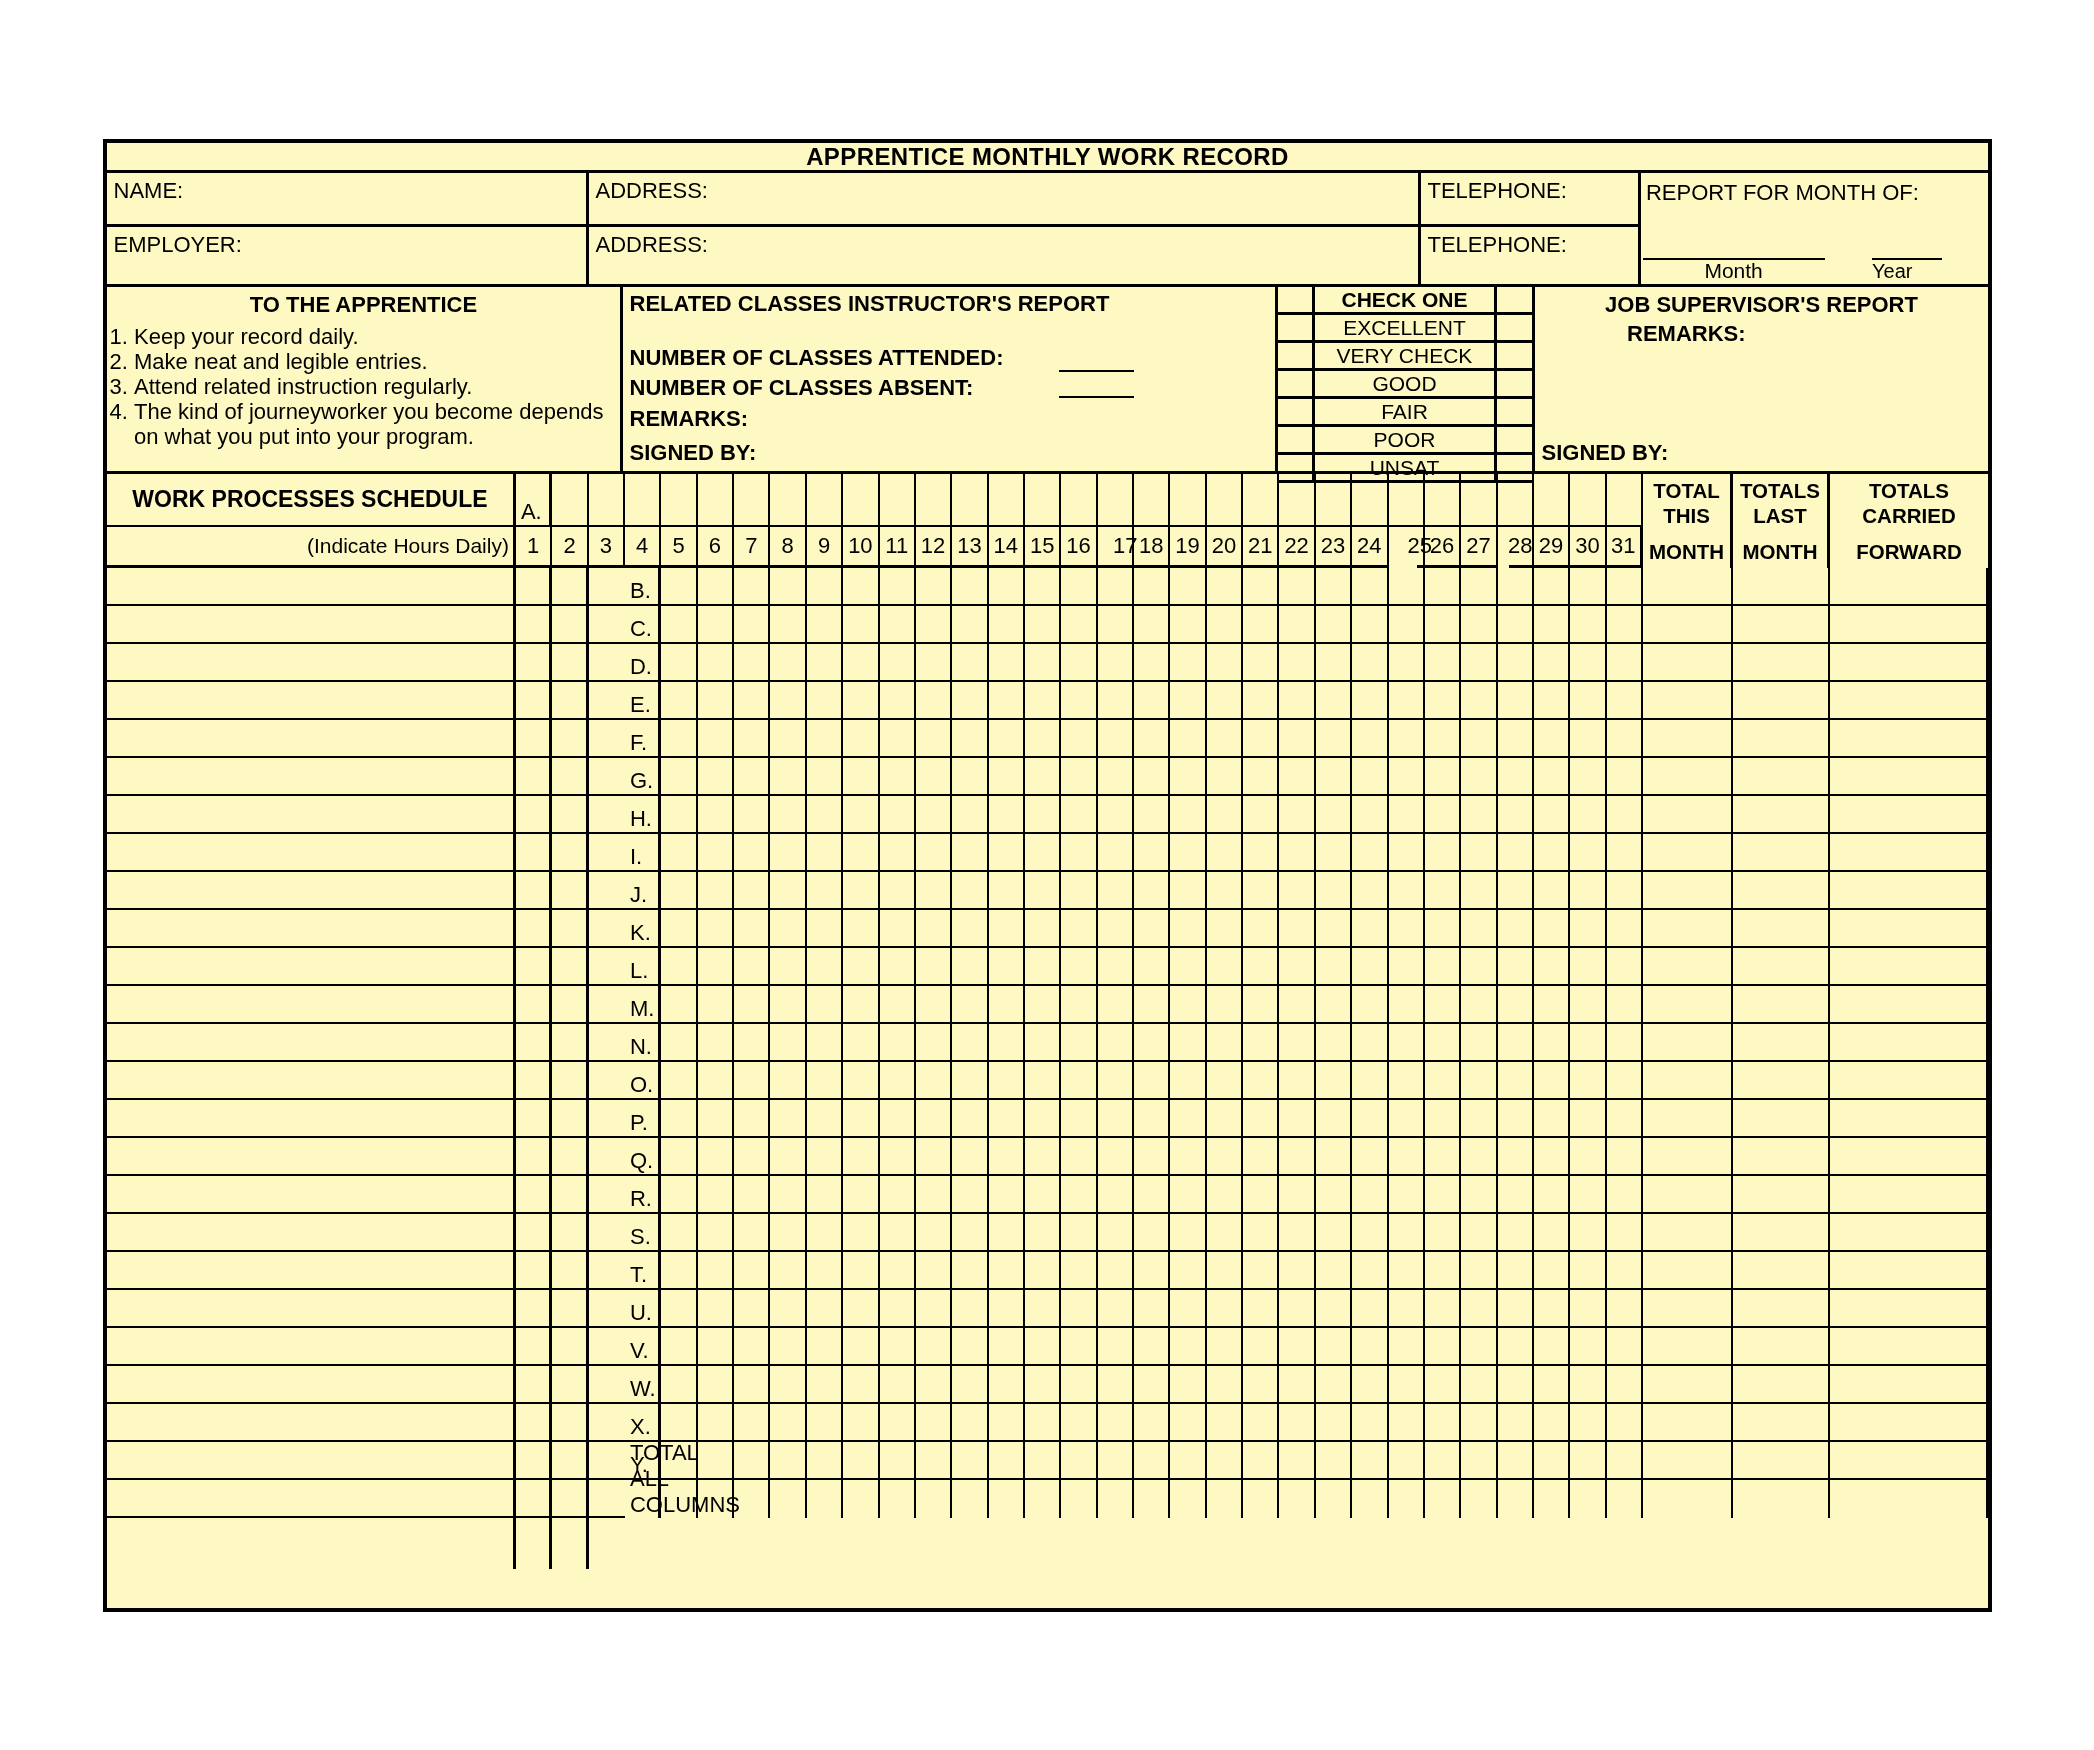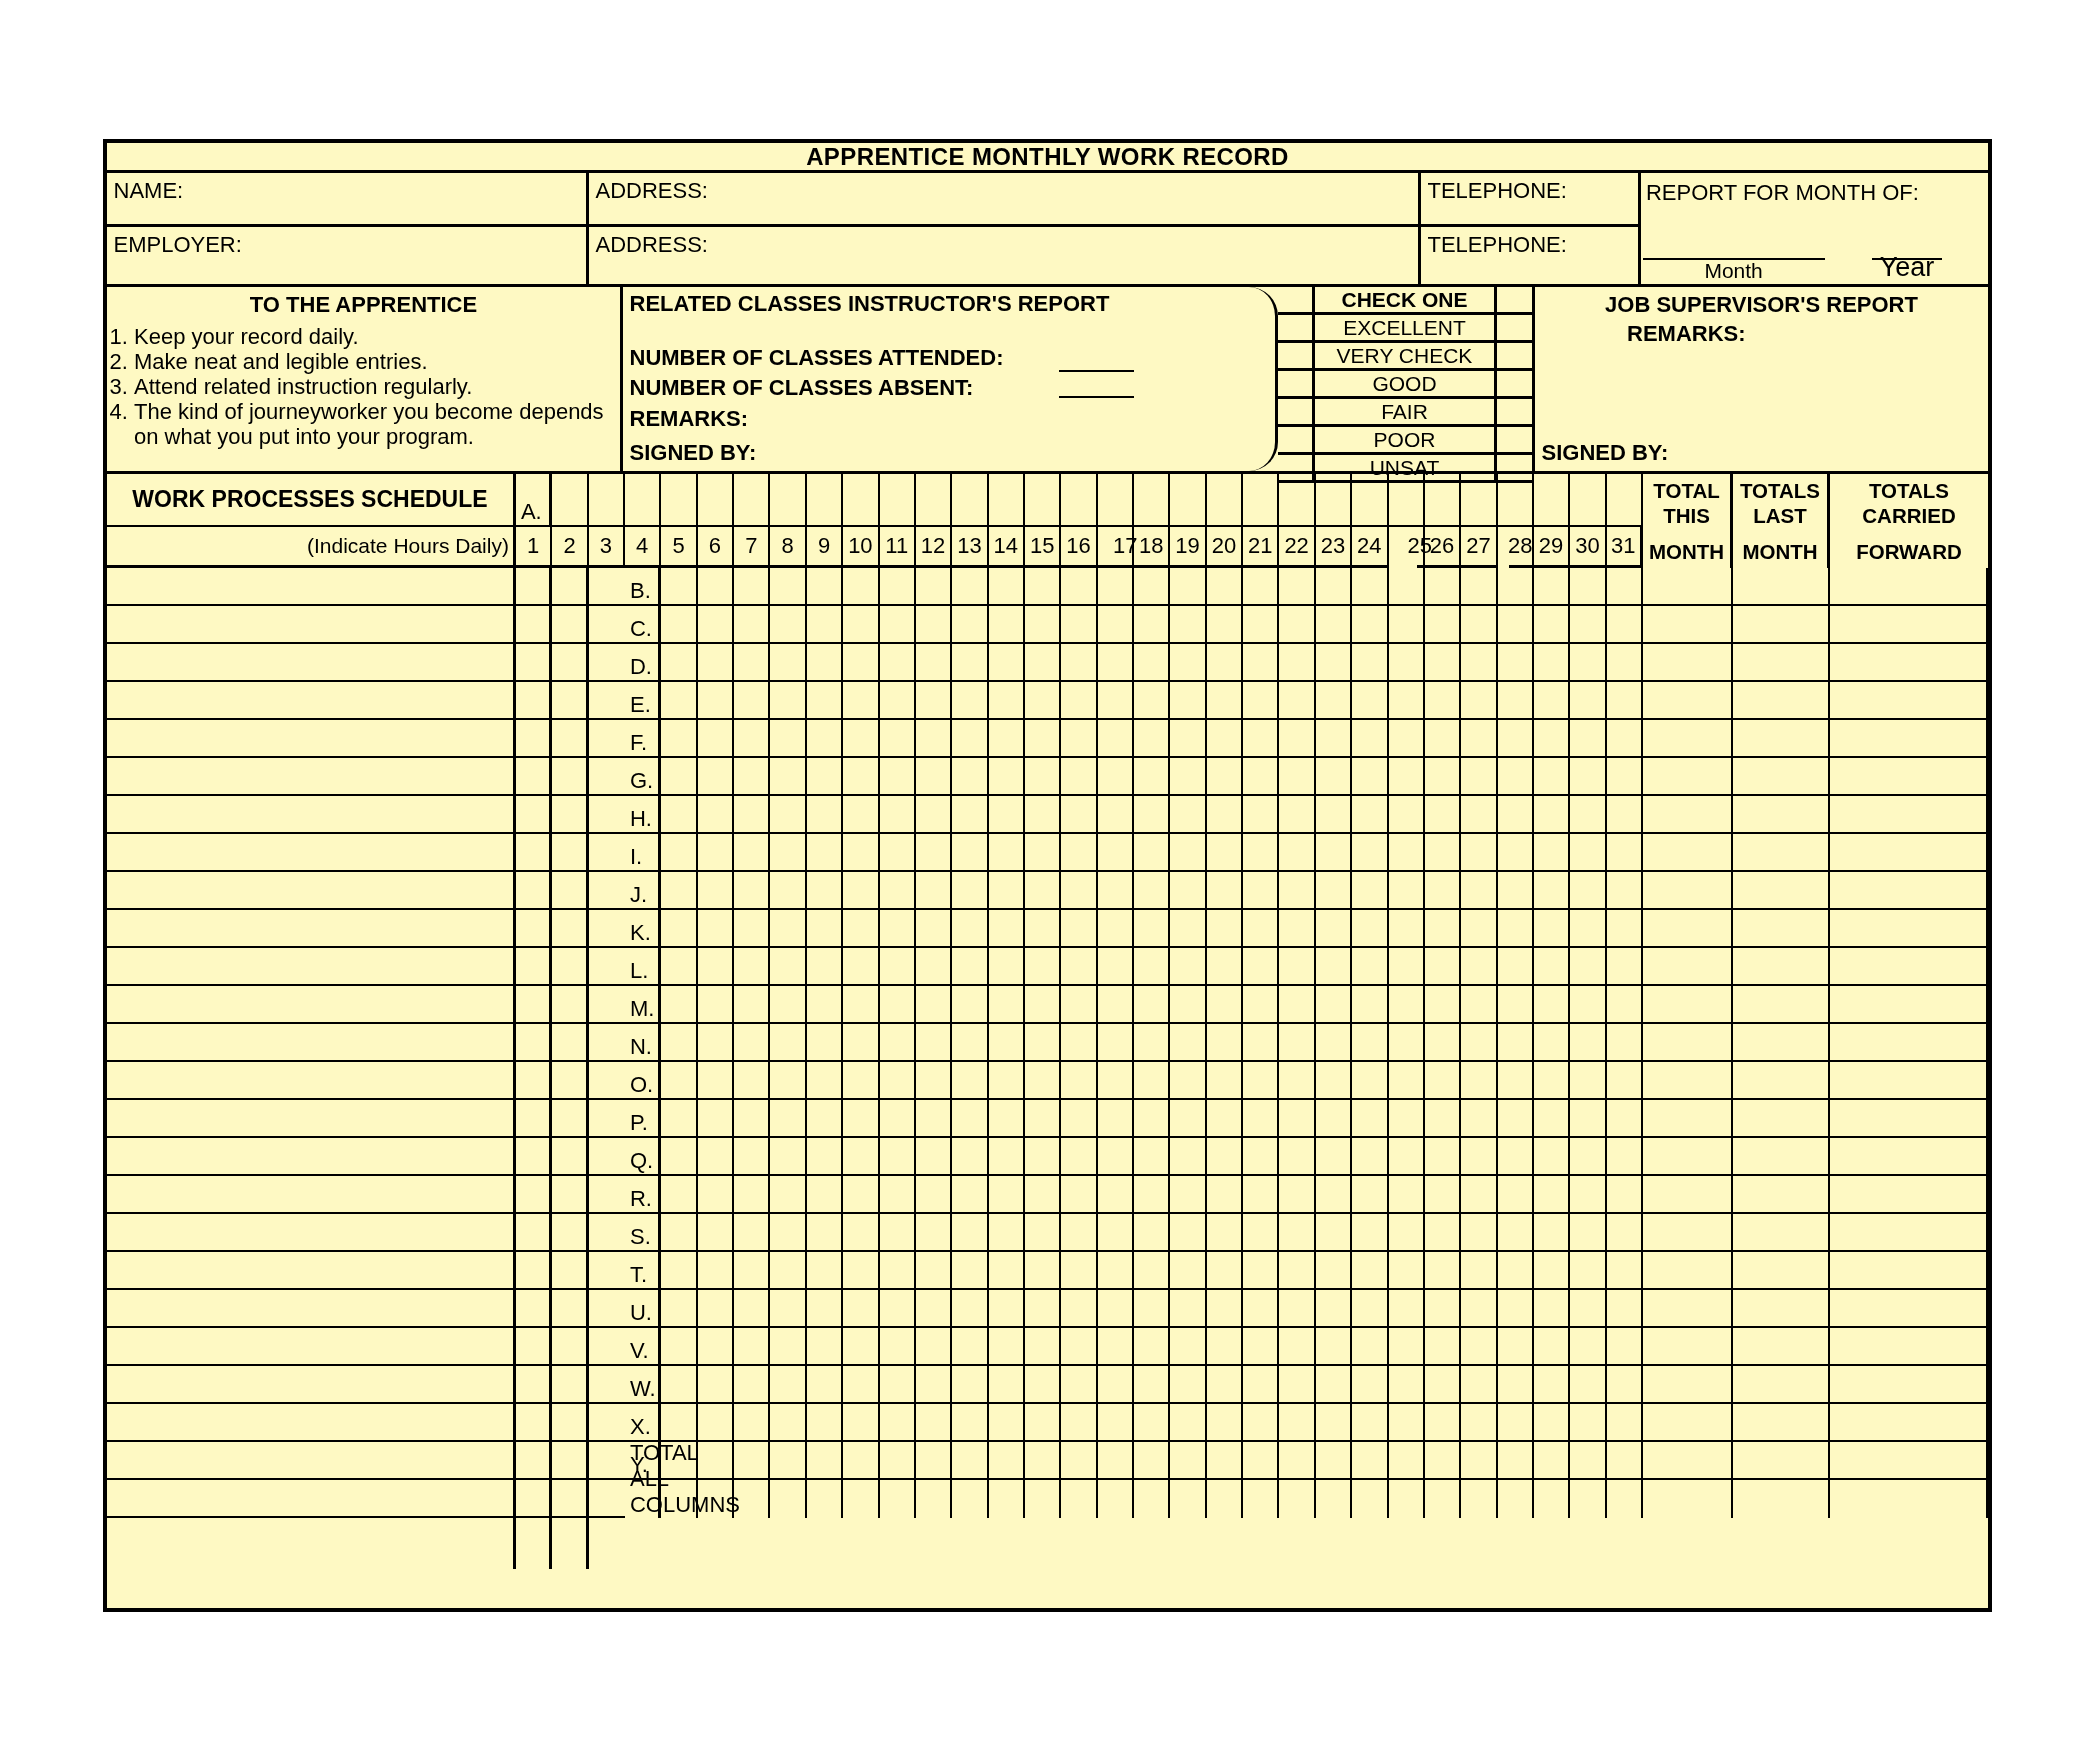--- a/index.html
+++ b/index.html
@@ -13,32 +13,32 @@
 
   
   .info{display:grid;grid-template-columns:482px 832px 220px auto;grid-template-rows:54px 57px;height:111px;}
   .info .cell{padding:4.9px 0 0 6.5px;font-size:22px;}
   .c-name,.c-addr1,.c-tel1{border-right:3.3px solid #000;border-bottom:3.3px solid #000;}
   .c-emp,.c-addr2,.c-tel2{border-right:3.3px solid #000;}
   .c-report{grid-column:4;grid-row:1/3;position:relative;padding:6.5px 0 0 4.9px;font-size:22px;}
   .month-line{position:absolute;left:1.6px;bottom:24.5px;width:182px;border-top:2.5px solid #000;}
   .year-line{position:absolute;left:231px;bottom:24.5px;width:70px;border-top:2.5px solid #000;}
   .month-lab{position:absolute;left:1.6px;bottom:0.8px;width:182px;text-align:center;font-size:21px;}
-  .year-lab{position:absolute;left:231px;bottom:0.8px;width:70px;text-align:center;font-size:27px;}
+  .year-lab{position:absolute;left:231px;bottom:0.8px;width:70px;font-size:20px;}
 
   
   .sections{display:flex;height:187px;border-top:3.3px solid #000;}
   .sec-apprentice{width:516px;border-right:3.3px solid #000;padding-top:4.9px;}
   .sec-apprentice h3{margin:0;text-align:center;font-size:22px;font-weight:bold;}
   .ap-list{margin-top:5.7px;padding-left:2.5px;font-size:22px;line-height:25px;}
   .ap-item{display:flex;}
   .ap-item .num{flex:0 0 24.5px;}
   .ap-item .itext{flex:1;white-space:pre-line;}
 
-  .sec-instructor{width:655px;border-right:3.3px solid #000;position:relative;font-size:22px;font-weight:bold;border-radius:29px;}
+  .sec-instructor{width:655px;border-right:3.3px solid #000;position:relative;font-size:22px;font-weight:bold;}
   .ins-title{position:absolute;left:6.5px;top:4.1px;}
   .ins-att{position:absolute;left:6.5px;top:58px;}
   .ins-abs{position:absolute;left:6.5px;top:88px;}
   .ins-rem{position:absolute;left:6.5px;top:119px;}
   .ins-signed{position:absolute;left:6.5px;bottom:4.9px;}
   .att-line{position:absolute;left:436px;top:83px;width:75px;border-top:2.5px solid #000;}
   .abs-line{position:absolute;left:436px;top:109px;width:75px;border-top:2.5px solid #000;}
 
   .sec-check{width:257px;border-right:3.3px solid #000;display:grid;grid-template-columns:37px 182px 35px;grid-template-rows:repeat(7,28px) 1fr;}
   .ck-left{border-right:3.3px solid #000;border-bottom:3.3px solid #000;}

